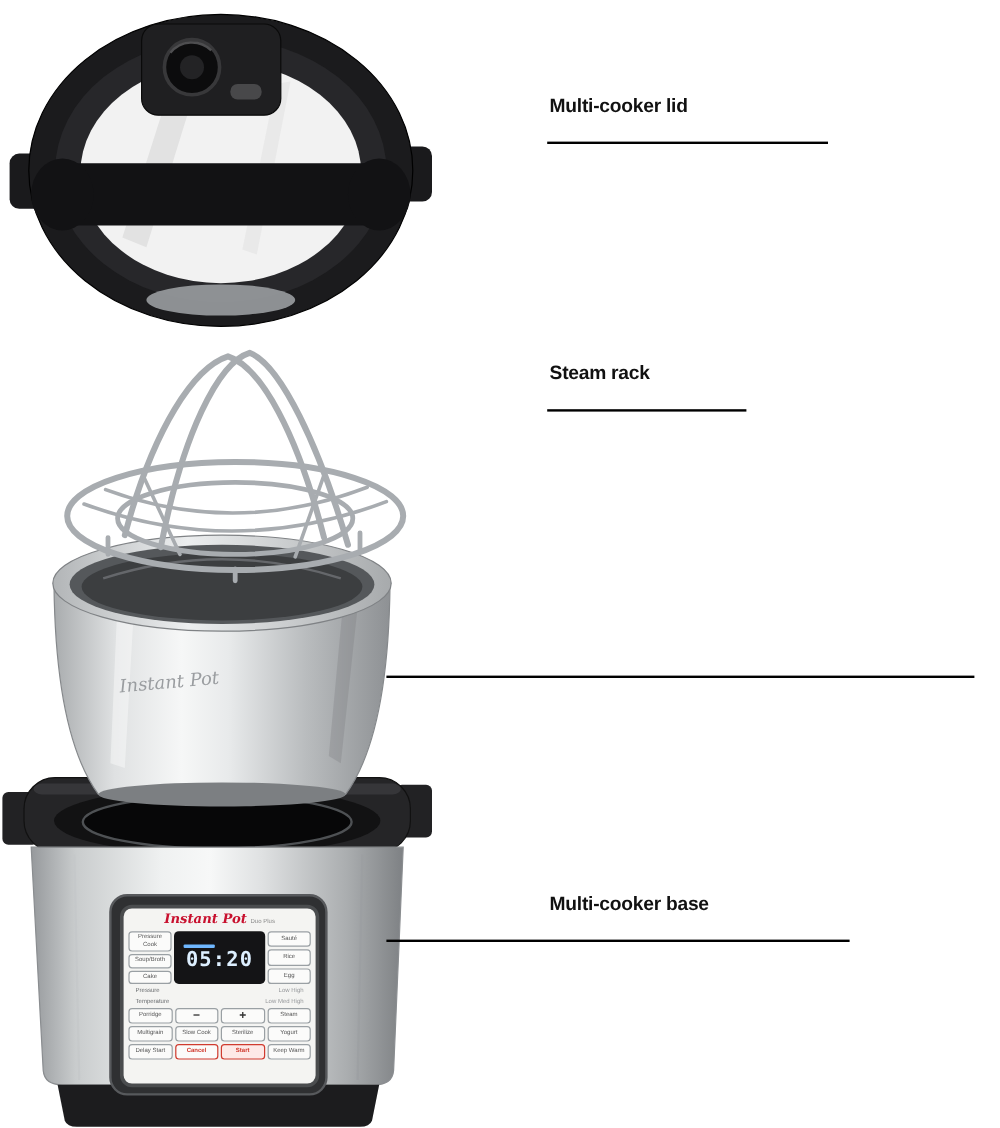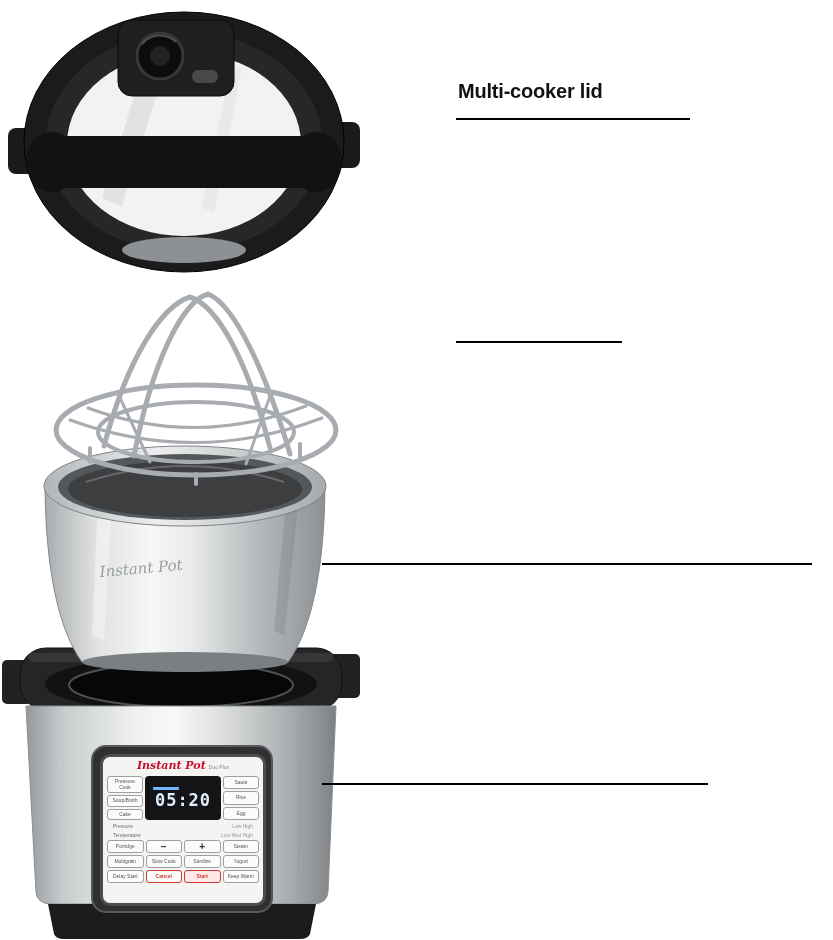--- a/index.html
+++ b/index.html
@@ -1,20 +1,20 @@
 <!DOCTYPE html>
 <html><head>
 <meta charset="utf-8">
 <style>
   html,body{margin:0;padding:0;background:#ffffff;}
   #stage{position:relative;width:833px;height:940px;background:#ffffff;overflow:hidden;
          font-family:"Liberation Sans",sans-serif;}
   #artwork{position:absolute;left:0;top:0;}
 
-  .part-label{position:absolute;font-size:20px;font-weight:700;color:#111111;
+  .part-label{position:absolute;font-size:16px;font-weight:700;color:#111111;
               letter-spacing:-0.2px;white-space:nowrap;}
   .leader-line{position:absolute;height:2px;background:#000000;}
 
   
   .panel{position:absolute;left:100px;top:754px;width:166px;height:152px;
          background:#f4f4f2;border:3px solid #4a4c4e;border-radius:10px;
          box-sizing:border-box;padding:3px 4px;display:flex;flex-direction:column;gap:2px;}
   .panel-header{display:flex;align-items:baseline;justify-content:center;gap:3px;height:14px;}
   .panel-brand{font-family:"DejaVu Serif",serif;font-style:italic;font-weight:700;
                font-size:11px;color:#c8102e;line-height:1;}
@@ -172,19 +172,21 @@
       <div class="p-btn">Delay Start</div>
       <div class="p-btn cancel-btn">Cancel</div>
       <div class="p-btn start-btn">Start</div>
       <div class="p-btn">Keep Warm</div>
     </div>
   </div>
 
   <div class="part-label" style="left:458px;top:80px;">Multi-cooker lid</div>
   <div class="leader-line" style="left:456px;top:118px;width:234px;"></div>
 
+  <div class="part-label" style="left:458px;top:303px;">Steam rack</div>
   <div class="leader-line" style="left:456px;top:341px;width:166px;"></div>
 
   <div class="leader-line" style="left:322px;top:563px;width:490px;"></div>
 
+  <div class="part-label" style="left:458px;top:745px;">Multi-cooker base</div>
   <div class="leader-line" style="left:322px;top:783px;width:386px;"></div>
 
 </div>
 
 </body></html>

